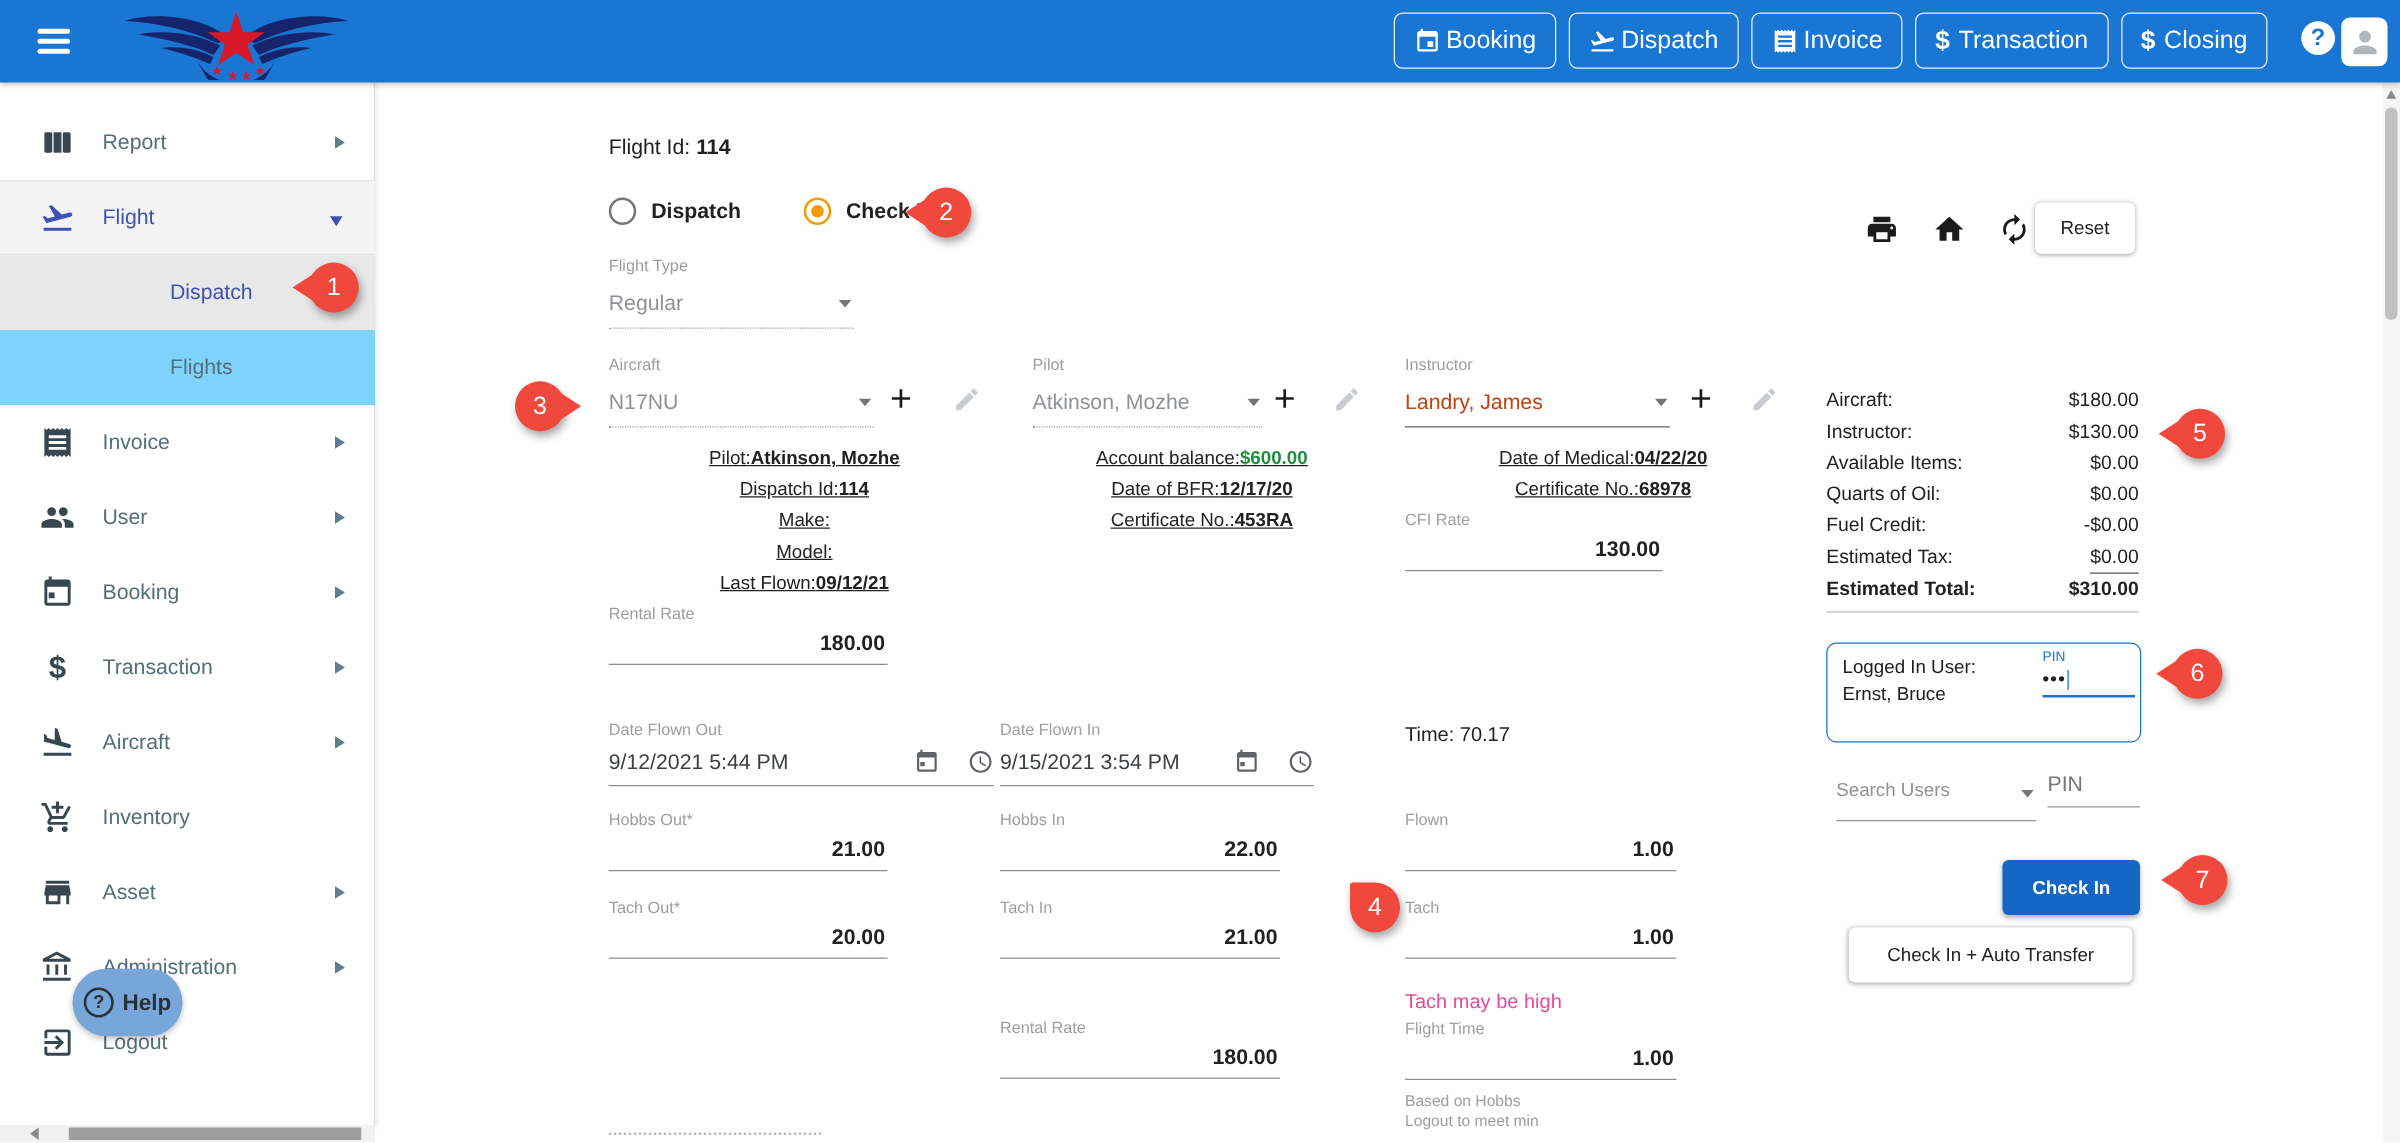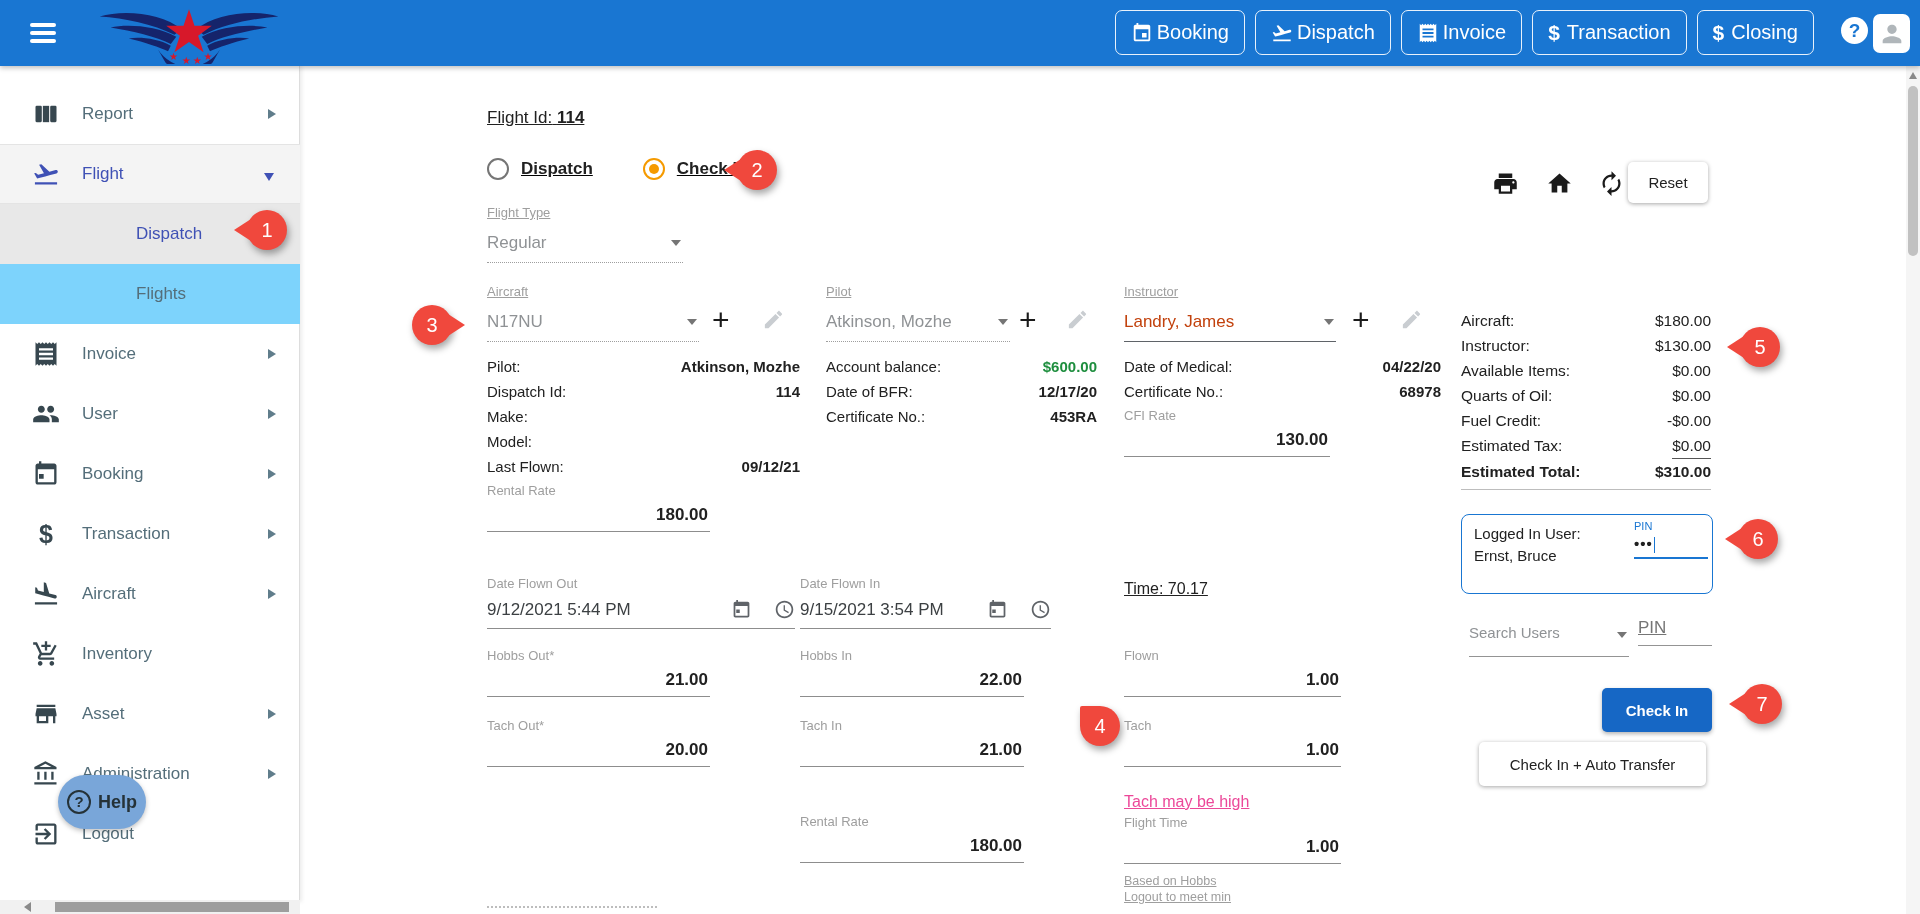--- a/index.html
+++ b/index.html
@@ -1,19 +1,19 @@
 <!DOCTYPE html>
 <html><head>
 <meta charset="utf-8">
 <style>
   * { margin:0; padding:0; box-sizing:border-box; }
   html,body { width:1920px; height:914px; overflow:hidden; background:#fff;
     font-family:"Liberation Sans", sans-serif; }
   .page { position:relative; width:1920px; height:914px; background:#fff; }
-  .abs { position:absolute;text-decoration:underline; }
+  .abs { position:absolute; }
 
   
   .topbar { position:absolute; left:0; top:0; width:1920px; height:66px;
     background:#1976d2; box-shadow:0 2px 5px rgba(0,0,0,.25); z-index:30; }
   .hamburger { position:absolute; left:30px; top:23px; width:26px; height:20px; cursor:pointer; }
   .hamburger span { display:block; height:3.5px; background:#fff; border-radius:2px; margin-bottom:4.5px; }
   .nav-group { position:absolute; right:106px; top:10px; display:flex; gap:10px; }
   .nav-btn { height:45px; border:1px solid rgba(255,255,255,.9); border-radius:7px;
     color:#fff; font-size:20px; display:flex; align-items:center; padding:0 15px; gap:4px; cursor:pointer; }
   .nav-btn svg { width:22px; height:22px; fill:#fff; }
@@ -57,21 +57,21 @@
 
   
   .flabel { font-size:13px; color:#9e9e9e; }
   .numfield { position:absolute; }
   .numfield .fval { margin-top:7px; font-size:17px; font-weight:700; color:#212121; text-align:right;
     border-bottom:1px solid #8d8d8d; padding:0 2px 6px 0; }
   .datefield { position:absolute; }
   .datefield .dval { margin-top:8px; font-size:17px; color:#3c4043; display:flex; align-items:center;
     border-bottom:1px solid #8d8d8d; padding-bottom:8px; }
   .datefield .dval svg { width:21px; height:21px; fill:#5f6368; margin-left:0; cursor:pointer; }
-  .drow { position:absolute; display:flex; justify-content:space-between; font-size:15px; color:#212121; }
+  .drow { position:absolute; display:flex; justify-content:center; font-size:15px; color:#212121;text-decoration:underline; }
   .drow .dv { font-weight:700; }
   .select { position:absolute; cursor:pointer; }
   .select .stext { font-size:17px; }
   .select .sarrow { position:absolute; right:2px; top:7px; width:0; height:0;
     border-top:6px solid #757575; border-left:5px solid transparent; border-right:5px solid transparent; }
   .u-dotted { border-bottom:1px dotted #9e9e9e; padding-bottom:9px; }
   .u-solid  { border-bottom:1px solid #5f6368; padding-bottom:9px; }
   .gray-t { color:#8f9295; }
   .dark-t { color:#c2410c; }
   .plus-ic { position:absolute; font-size:30px; font-weight:400; color:#1a1a1a; line-height:30px; cursor:pointer; }

